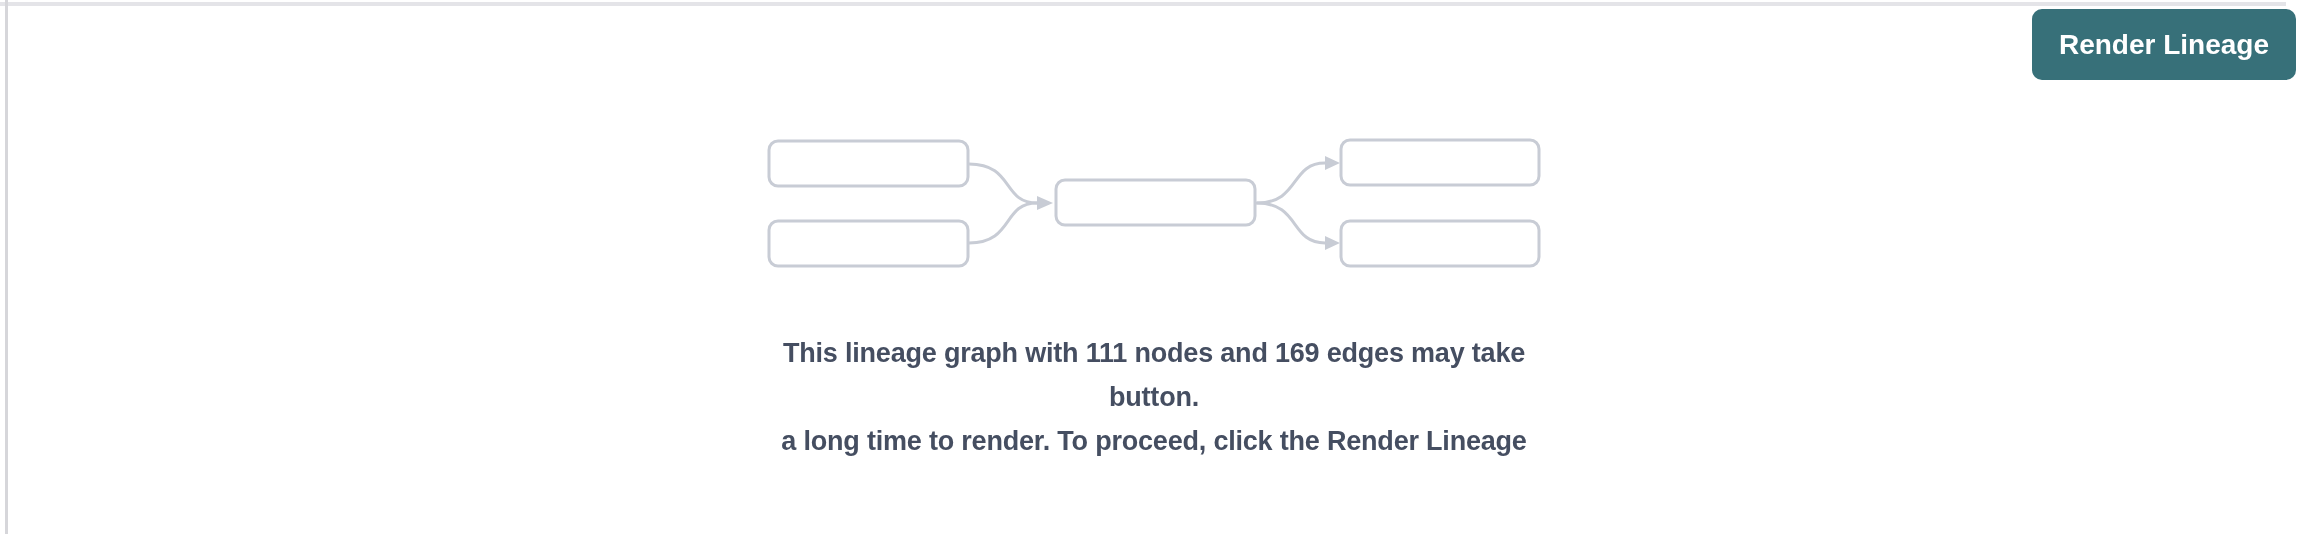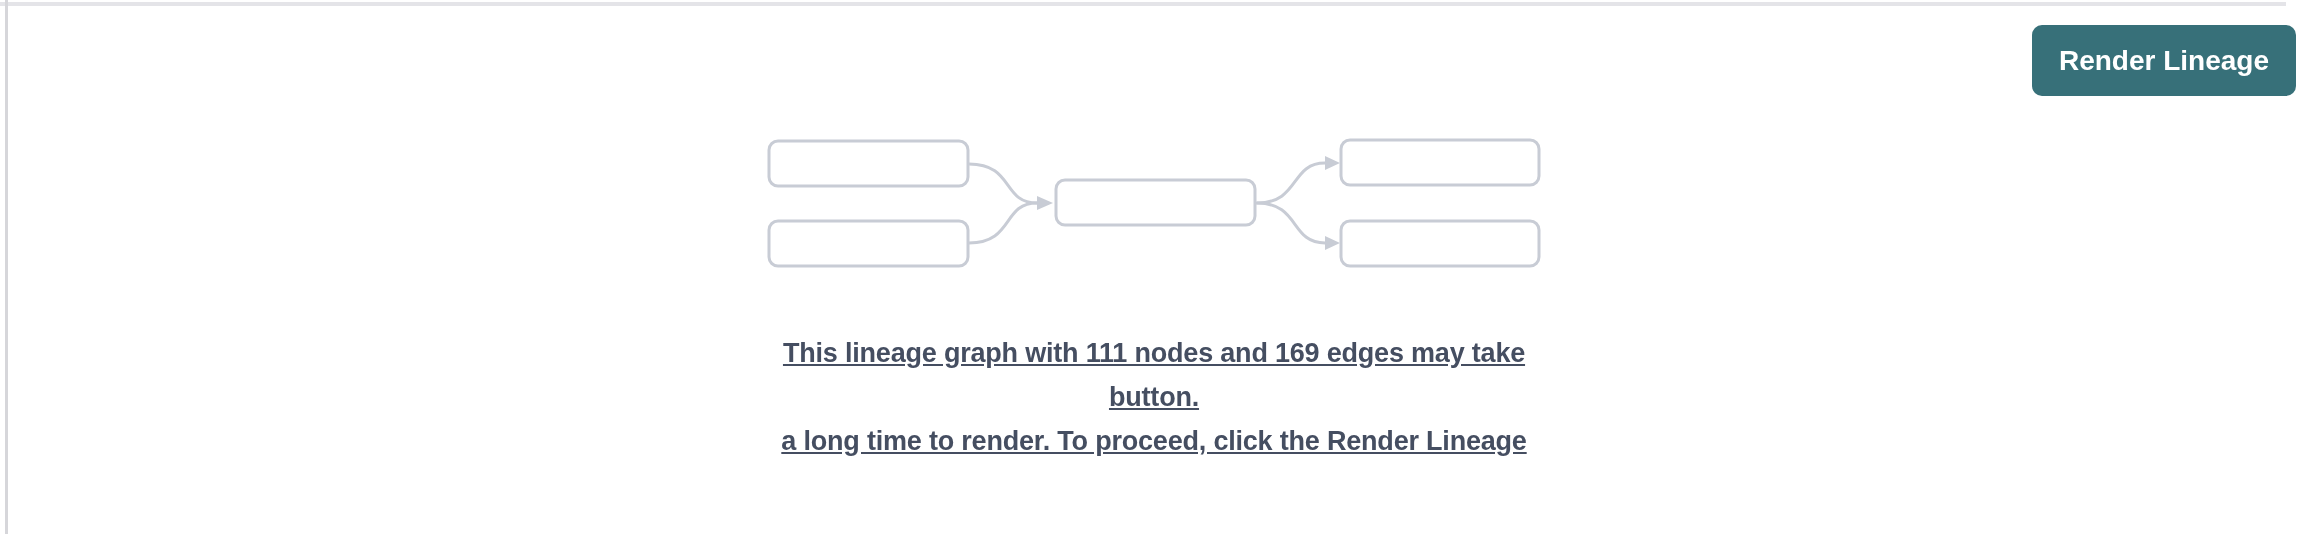--- a/index.html
+++ b/index.html
@@ -26,21 +26,21 @@
   .left-border {
     position: absolute;
     top: 0;
     left: 5px;
     width: 3px;
     height: 534px;
     background: #d6d6da;
   }
   .render-btn {
     position: absolute;
-    top: 25px;
+    top: 9px;
     right: 12px;
     height: 71px;
     padding: 0 27px;
     background: #377079;
     color: #ffffff;
     font-family: "Liberation Sans", sans-serif;
     font-size: 28px;
     font-weight: bold;
     border: none;
     border-radius: 10px;
@@ -73,21 +73,21 @@
   }
   .message {
     margin-top: 62px;
     text-align: center;
     font-size: 27px;
     font-weight: bold;
     line-height: 44px;
     letter-spacing: -0.2px;
     color: #454e61;
   }
-  .message .line { display: block; white-space: nowrap; text-decoration: underline; }
+  .message .line { display: block; white-space: nowrap; }
 </style>
 </head>
 <body>
 
 <div class="panel">
   <div class="top-border"></div>
   <div class="left-border"></div>
 
   <button class="render-btn">Render Lineage</button>
 

